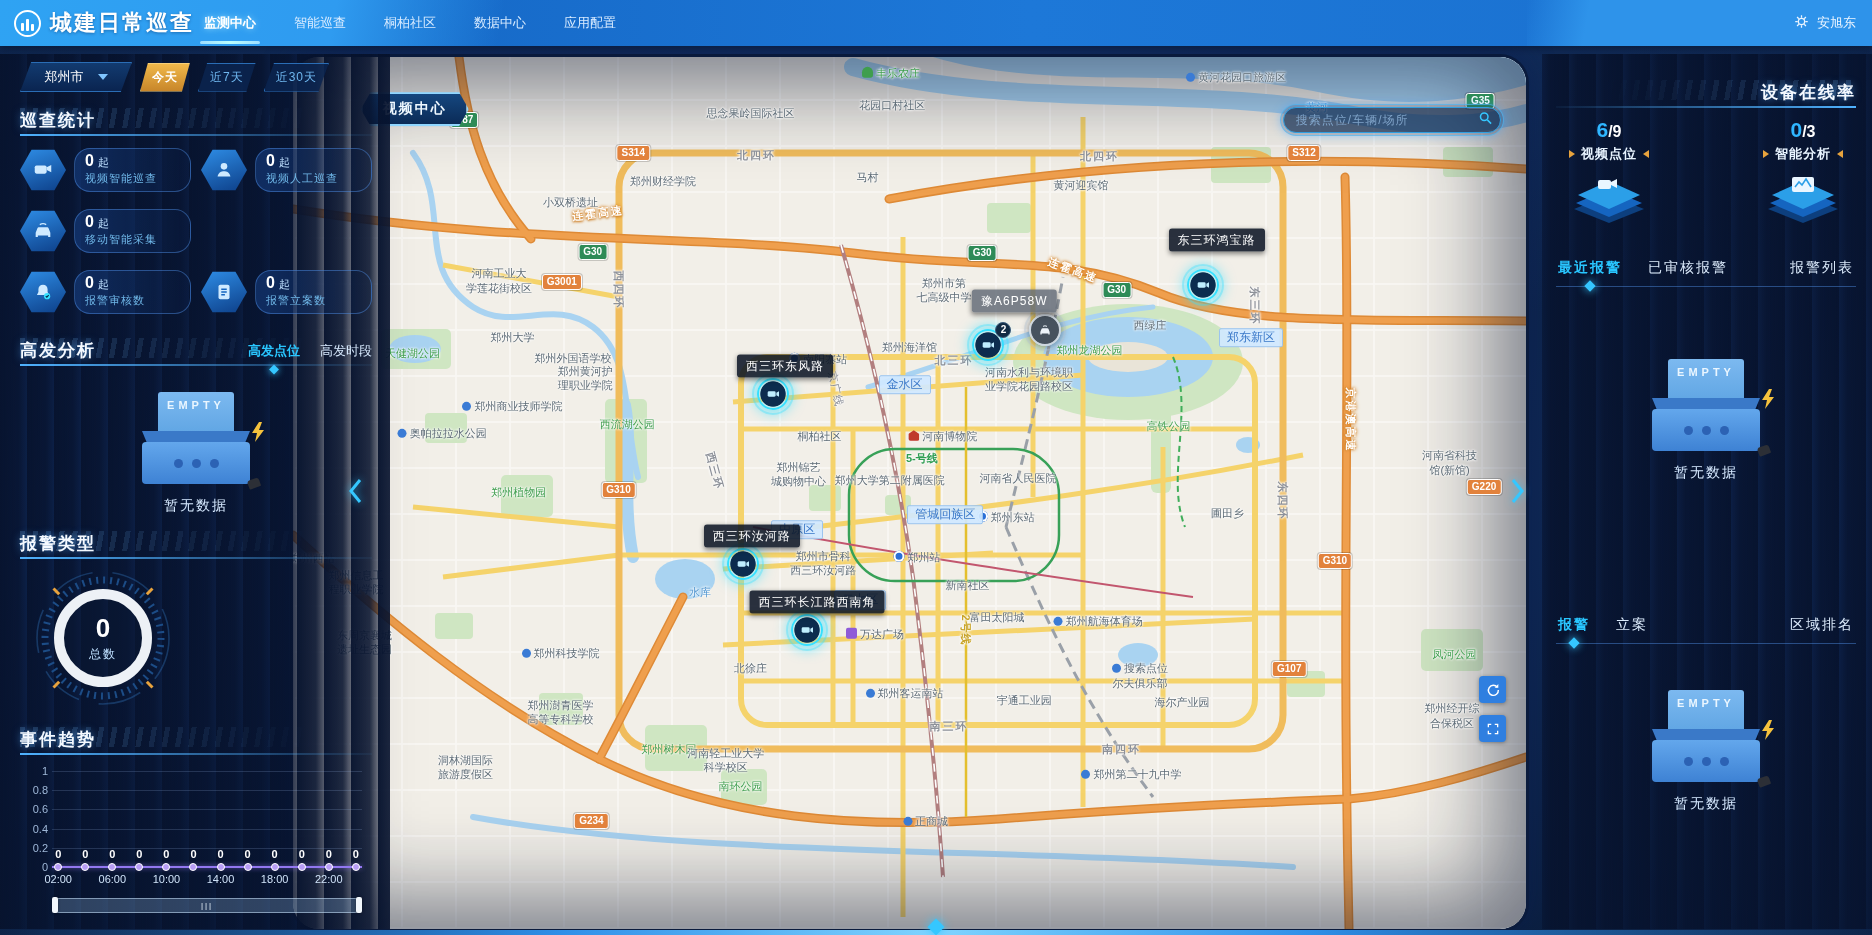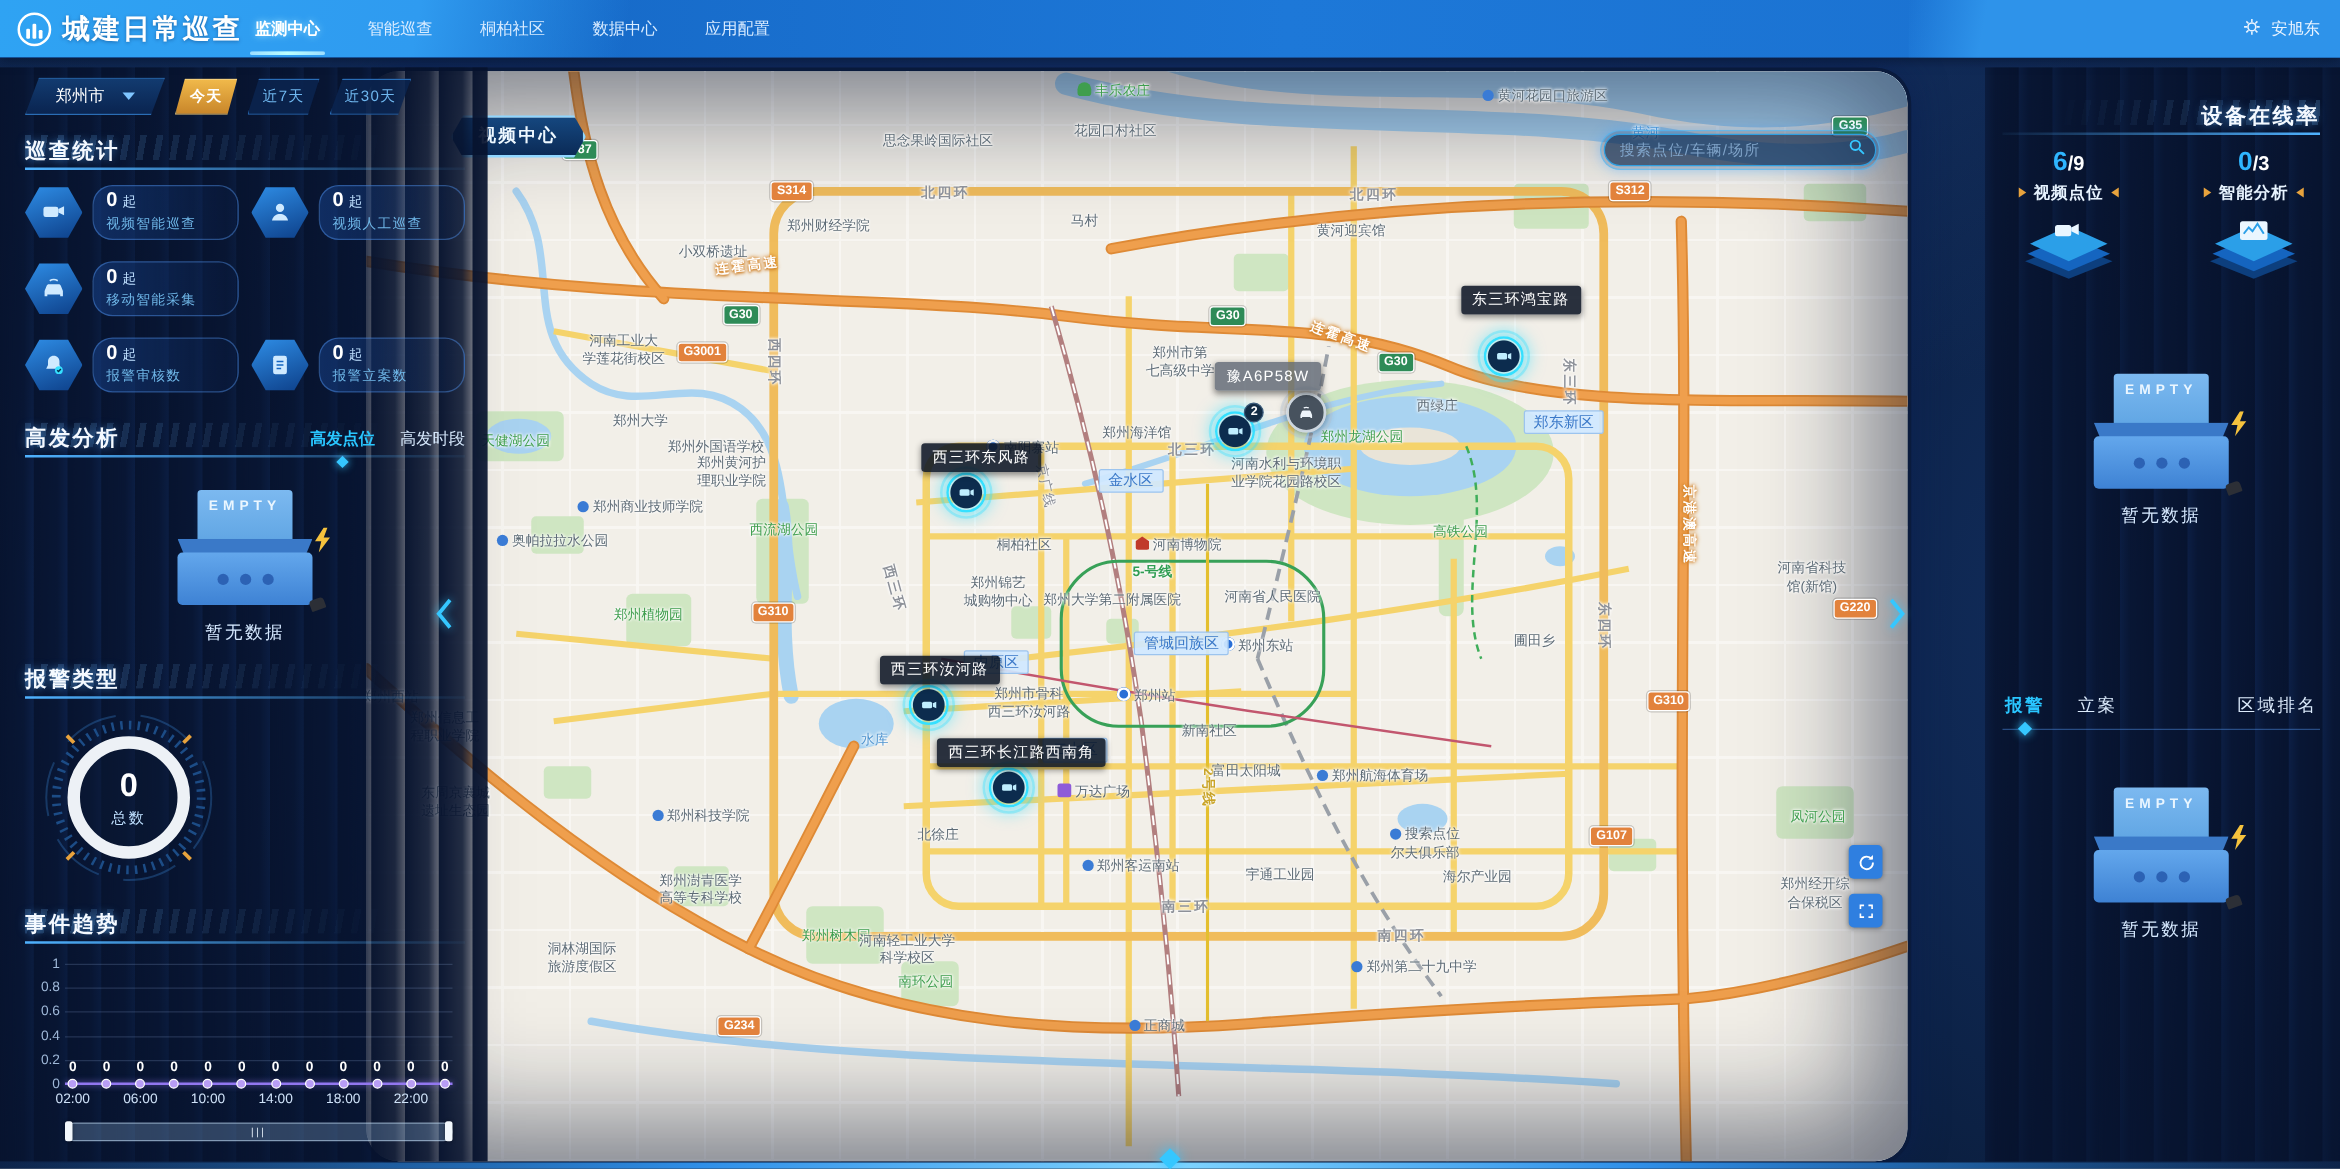--- a/index.html
+++ b/index.html
@@ -75,21 +75,21 @@
     color:#cfe6ff;font-size:12px;padding:0 28px 0 12px;outline:none;}
   #search-input::placeholder{color:#7fa3c8;letter-spacing:1px;}
   #search-icon{position:absolute;right:10px;top:50%;transform:translateY(-50%);}
   .mctl{position:absolute;right:1.6%;width:27px;height:27px;border-radius:4px;background:#2f7fe0;display:flex;align-items:center;justify-content:center;cursor:pointer;box-shadow:0 1px 4px rgba(0,0,0,.35);z-index:7;}
   
   .panel{position:absolute;top:54px;bottom:6px;z-index:20;
     background-image:radial-gradient(circle at 9px 9px,rgba(90,150,230,.09) 2px,transparent 2.6px);background-size:27px 27px;}
   #lpanel{left:0;width:352px;padding:0 18px 0 20px;
     background-color:rgba(7,19,46,.55);
     background-image:linear-gradient(90deg,rgba(7,19,46,.95),rgba(7,19,46,.72) 70%,rgba(7,19,46,0));}
-  #rpanel{right:0;width:284px;padding:24px 16px 0 14px;box-sizing:border-box;
+  #rpanel{right:0;width:330px;padding:24px 16px 0 14px;box-sizing:border-box;
     background-color:rgba(7,19,46,.55);
     background-image:linear-gradient(270deg,rgba(7,19,46,.95),rgba(7,19,46,.72) 70%,rgba(7,19,46,0));}
   .filter-row{display:flex;align-items:center;gap:8px;margin:8px 0 2px;}
   .city-dd{display:flex;align-items:center;gap:14px;background:linear-gradient(#123b70,#0a2450);border:1px solid #2a6db5;
     color:#fff;font-size:13px;padding:5px 12px;cursor:pointer;clip-path:polygon(10% 0,100% 0,90% 100%,0 100%);min-width:86px;justify-content:center;text-align:center;}
   .dd-arrow{width:0;height:0;border-left:5px solid transparent;border-right:5px solid transparent;border-top:6px solid #7fc5ff;}
   .rbtn{padding:5px 11px;font-size:12px;color:#6fb7ef;background:rgba(10,36,80,.85);border:1px solid #2a6db5;cursor:pointer;
     clip-path:polygon(16% 0,100% 0,84% 100%,0 100%);letter-spacing:1px;}
   .rbtn.active{background:linear-gradient(#f0b84a,#c8862a);color:#fff;font-weight:bold;border-color:#f5cf7a;}
   .sec-h{position:relative;display:flex;align-items:flex-end;margin:14px 0 10px;height:26px;}
@@ -838,20 +838,25 @@
       <svg width="92" height="62" viewBox="0 0 90 62">
         <polygon points="45,30 80,44 45,58 10,44" fill="#0d3f7e"></polygon>
           <polygon points="45,24 78,38 45,52 12,38" fill="#1565c0"></polygon>
           <polygon points="45,16 76,30 45,44 14,30" fill="#2b9fe8"></polygon>
         <rect x="34" y="12" width="22" height="15" rx="2" fill="#eaf6ff"></rect>
           <path d="M37 22l4-5 3 3 4-6 5 8" stroke="#2b9fe8" stroke-width="1.6" fill="none"></path>
       </svg>
     </div>
   </div>
 
+  <div class="tabrow">
+    <span class="rtab active">最近报警</span>
+    <span class="rtab">已审核报警</span>
+    <span class="rtab push">报警列表</span>
+  </div>
   <div class="empty" style="margin-top:72px;">
     <div class="ebox">
       <div class="eback">EMPTY</div>
       <div class="eflap"></div>
       <div class="efront">
           <i></i>
           <i></i>
           <i></i>
         </div>
       <span class="ebolt"><svg width="16" height="20" viewBox="0 0 16 20">

